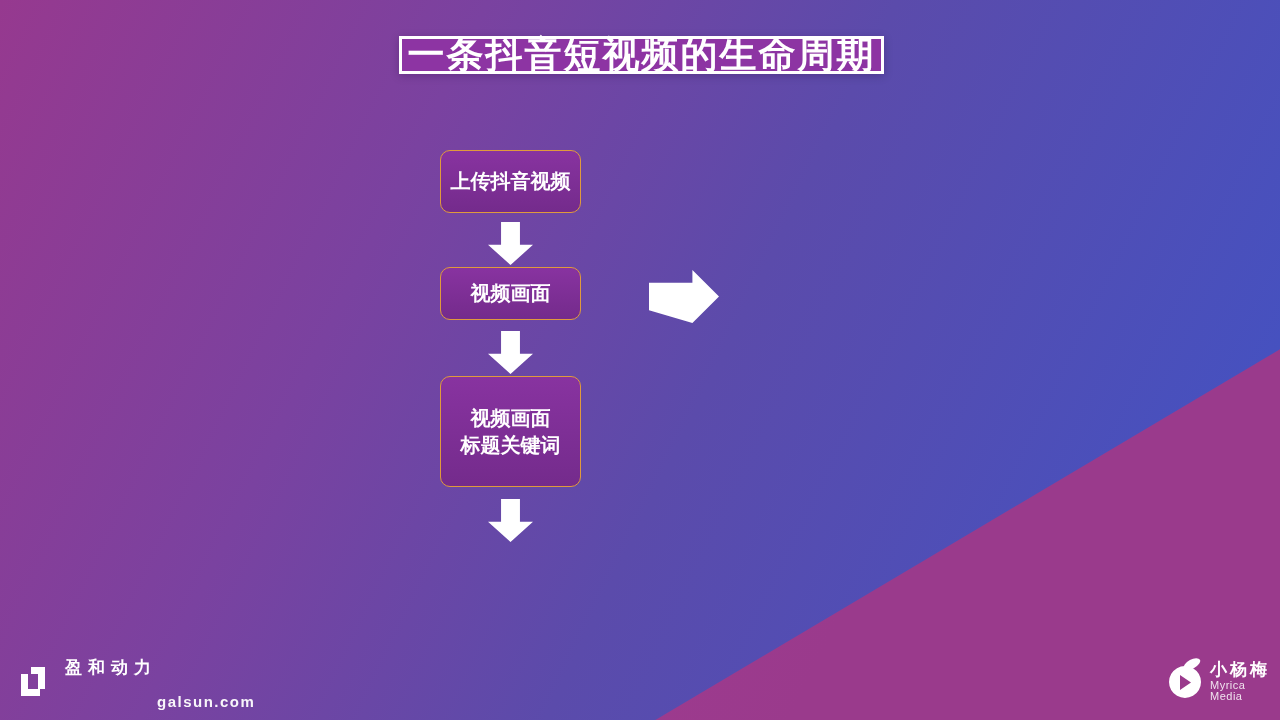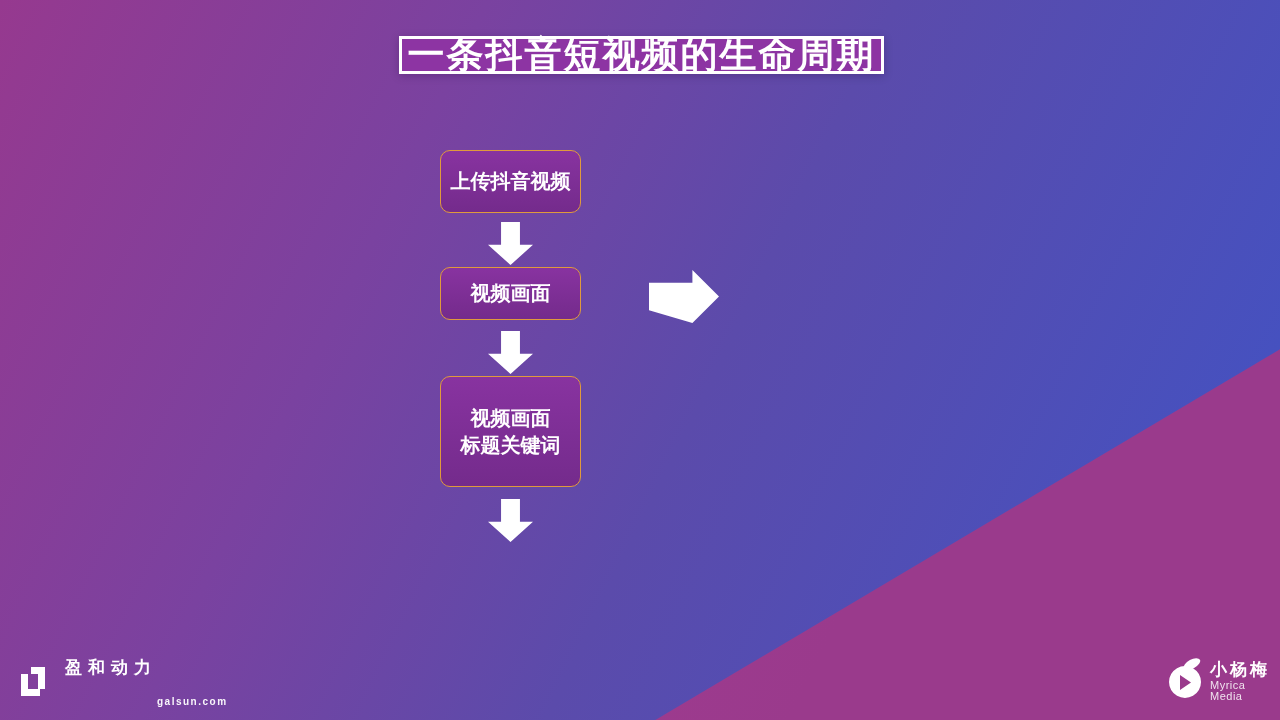--- a/index.html
+++ b/index.html
@@ -27,21 +27,21 @@
   .detail-box{left:772px;top:229px;width:191px;height:135px;border-radius:16px;
          font-size:19px;line-height:25px;}
   .down-arrow{position:absolute;left:488px;width:45px;height:43px;background:#ffffff;
          clip-path:polygon(29% 0,71% 0,71% 53%,100% 53%,50% 100%,0 53%,29% 53%);}
   .da-1{top:222px;} .da-2{top:331px;} .da-3{top:499px;}
   .right-arrow{position:absolute;left:649px;top:270px;width:70px;height:53px;background:#ffffff;
          clip-path:polygon(0 24%,62% 24%,62% 0,100% 50%,62% 100%,0 76%);}
   .footer-left{position:absolute;left:14px;top:658px;display:flex;align-items:center;color:#ffffff;}
   .footer-left .txt{margin-left:7px;display:flex;flex-direction:row;}
   .brand-cn{font-size:17px;font-weight:bold;letter-spacing:6px;line-height:20px;}
-  .brand-domain{font-size:10px;font-weight:bold;letter-spacing:1.5px;line-height:15px;opacity:.95;margin-top:36px;}
+  .brand-domain{font-size:15px;font-weight:bold;letter-spacing:1.5px;line-height:15px;opacity:.95;margin-top:36px;}
   .footer-right{position:absolute;left:1166px;top:656px;display:flex;align-items:center;color:#ffffff;}
   .footer-right .txt{margin-left:6px;display:flex;flex-direction:column;}
   .brand-cn2{font-size:17px;font-weight:bold;letter-spacing:3px;line-height:20px;}
   .brand-sub{font-size:11px;letter-spacing:.5px;line-height:11px;opacity:.85;}
 </style>
 </head>
 <body>
 
 <div class="slide">
 

